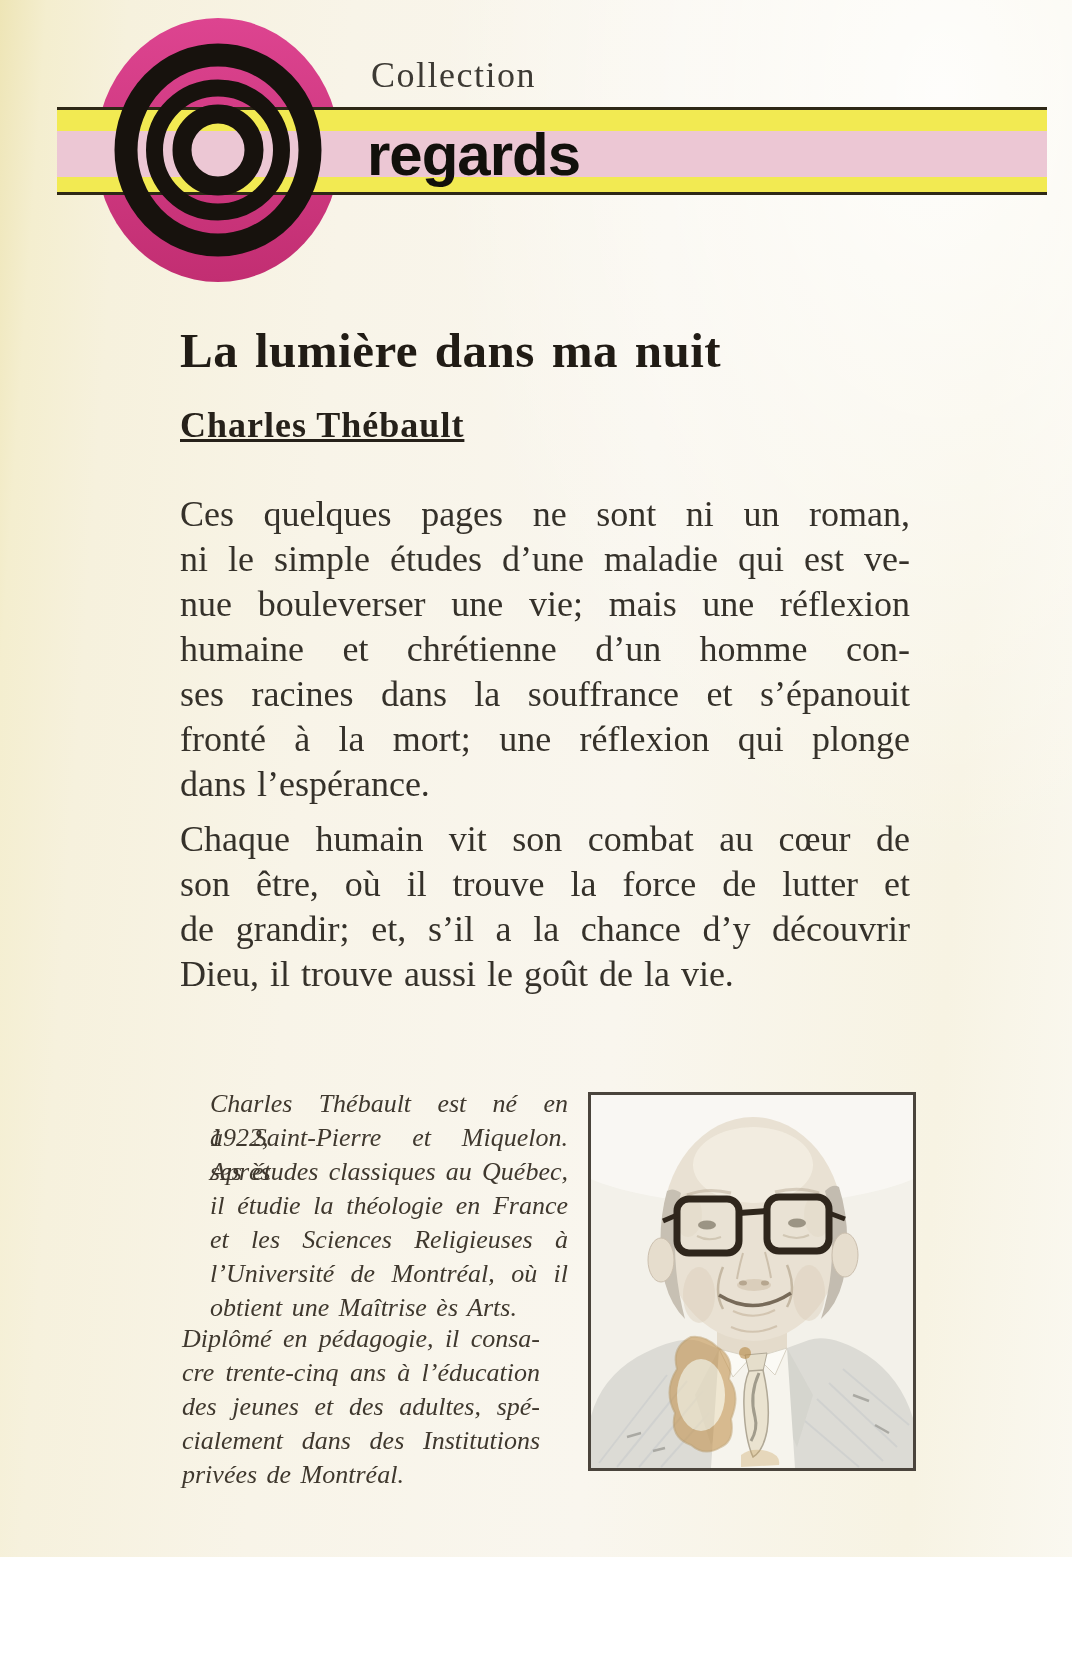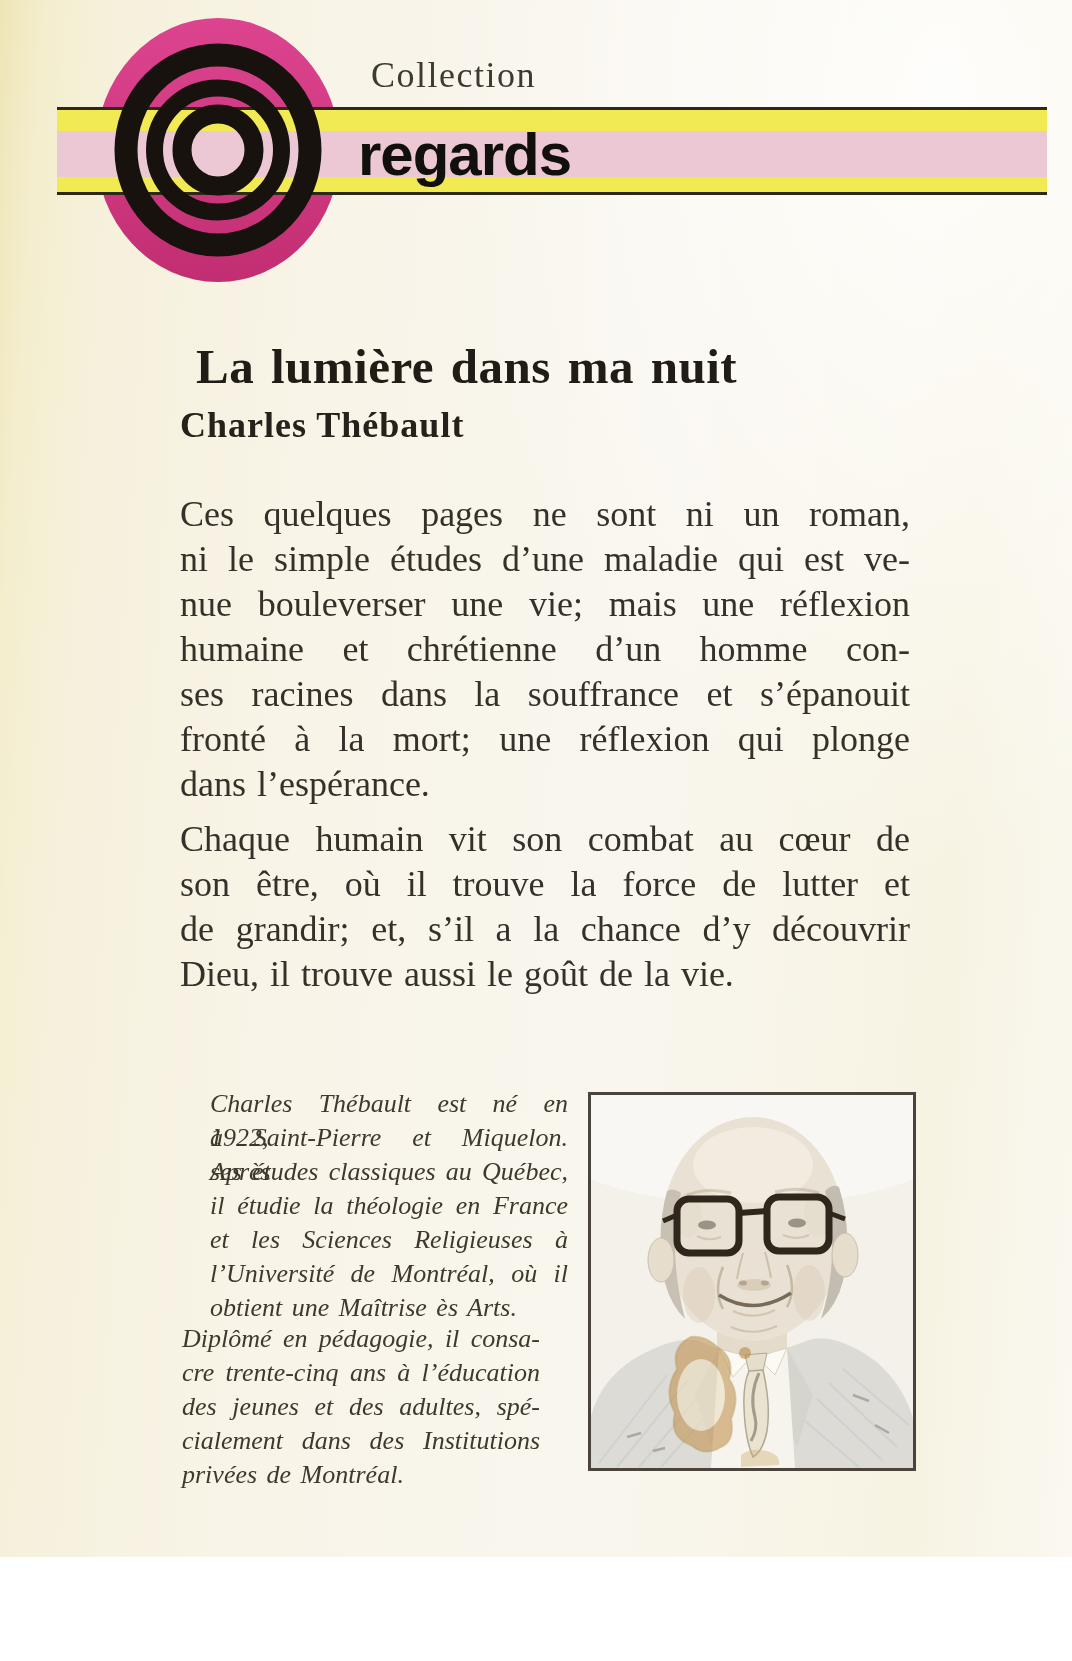--- a/index.html
+++ b/index.html
@@ -9,32 +9,32 @@
     background:
       radial-gradient(ellipse at 88% 6%, rgba(255,255,255,0.85), rgba(255,255,255,0) 38%),
       linear-gradient(94deg,#eee5b6 0%, #f4eecf 4%, #f6f1dd 11%, #f8f4e8 30%, #f9f6ee 58%, #f7f3e3 86%, #faf8f0 100%);
   }
   .logo-banner{position:absolute; left:0; top:0;}
   .collection-label{
     position:absolute; left:371px; top:54px;
     font-size:36px; letter-spacing:1.5px; color:#3d3a34;
   }
   .series-name{
-    position:absolute; left:358px; top:120px;
+    position:absolute; left:367px; top:120px;
     font-family:"Liberation Sans", sans-serif; font-weight:bold;
     font-size:60px; letter-spacing:-1px; color:#12100c;
   }
   .title{
-    position:absolute; left:180px; top:322px; margin:16px;
+    position:absolute; left:180px; top:322px; margin:0;
     font-size:49px; font-weight:bold; color:#211c15;
     letter-spacing:0.5px; word-spacing:4px; white-space:nowrap;
   }
   .author{
     position:absolute; left:180px; top:404px; margin:0;
-    font-size:36px; font-weight:bold; color:#26211a; letter-spacing:1px;
+    font-size:36px; font-weight:bold; color:#26211a; letter-spacing:1px;text-decoration:underline;
   }
   .synopsis{position:absolute; left:180px; width:730px; font-size:36px;
     color:#35312a; word-spacing:2px;}
   .synopsis .line{height:45px; line-height:45px; text-align:justify; text-align-last:justify;font-family:Liberation Serif, serif;}
   .synopsis .line.last{text-align:left; text-align-last:left;}
   .syn1{top:492px;}
   .syn2{top:817px;}
   .bio{position:absolute; left:182px; width:358px; font-size:26px; font-style:italic;
     color:#3f382e; word-spacing:3px;}
   .bio .line{height:34px; line-height:34px; text-align:justify; text-align-last:justify;}

